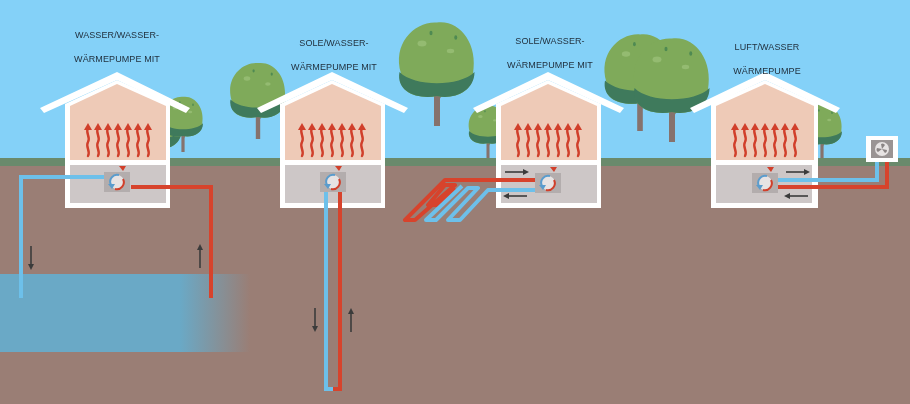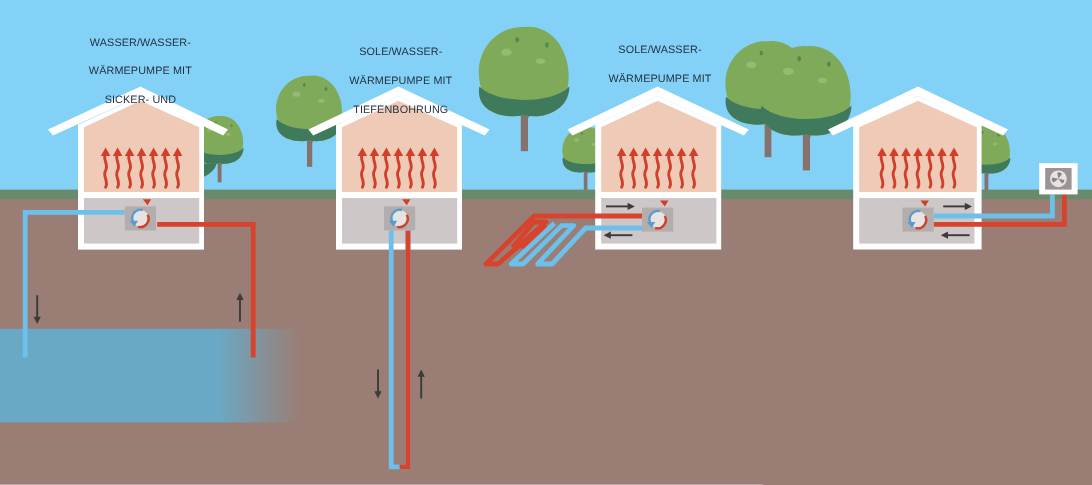--- a/index.html
+++ b/index.html
@@ -253,24 +253,26 @@
       <path d="M882,149 l-1,-5 a3,3 0 0 1 4,1 z M882,149 l5,1 a3,3 0 0 1 -2,3 z M882,149 l-4,3 a3,3 0 0 1 -1,-4 z" fill="#8a8484"></path>
     </g>
     <g transform="translate(765,183)">
         <use href="#pumpIcon"></use>
       </g>
   </svg>
 
   <div class="label" style="left:55px; top:17px; width:124px;">
     <span>WASSER/WASSER-</span>
     <span>WÄRMEPUMPE MIT</span>
-    <span>SICKER- UND</span>
   </div>
   <div class="label" style="left:272px; top:25px; width:124px;">
     <span>SOLE/WASSER-</span>
     <span>WÄRMEPUMPE MIT</span>
-    <span>TIEFENBOHRUNG</span>
   </div>
   <div class="label" style="left:488px; top:23px; width:124px;">
     <span>SOLE/WASSER-</span>
     <span>WÄRMEPUMPE MIT</span>
   </div>
+  <div class="label" style="left:705px; top:29px; width:124px;">
+    <span>LUFT/WASSER</span>
+    <span>WÄRMEPUMPE</span>
+  </div>
 </div>
 
 </body></html>

